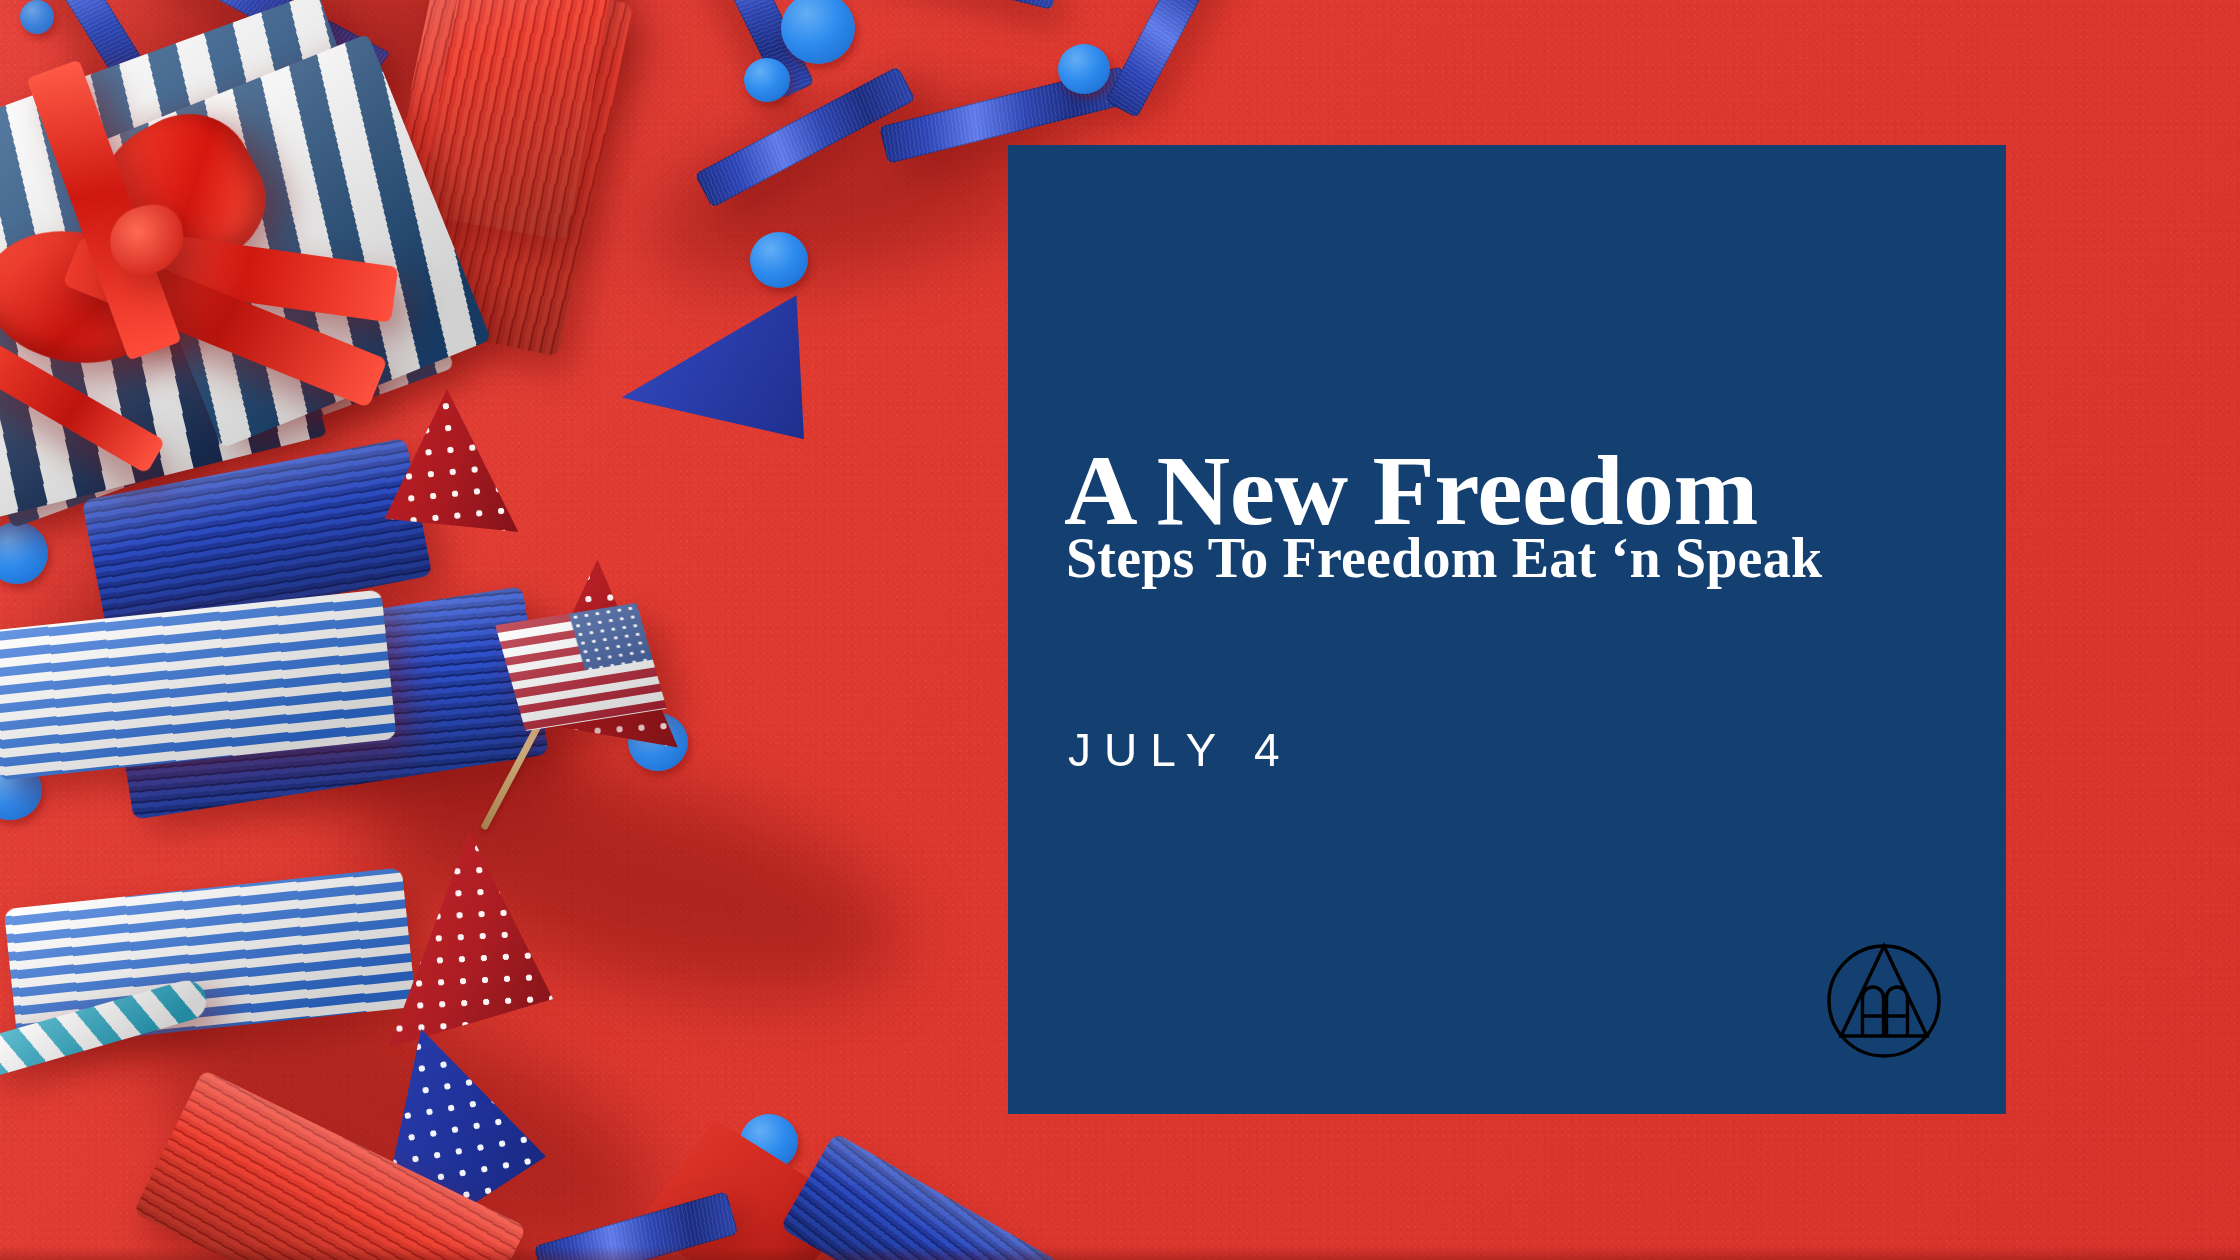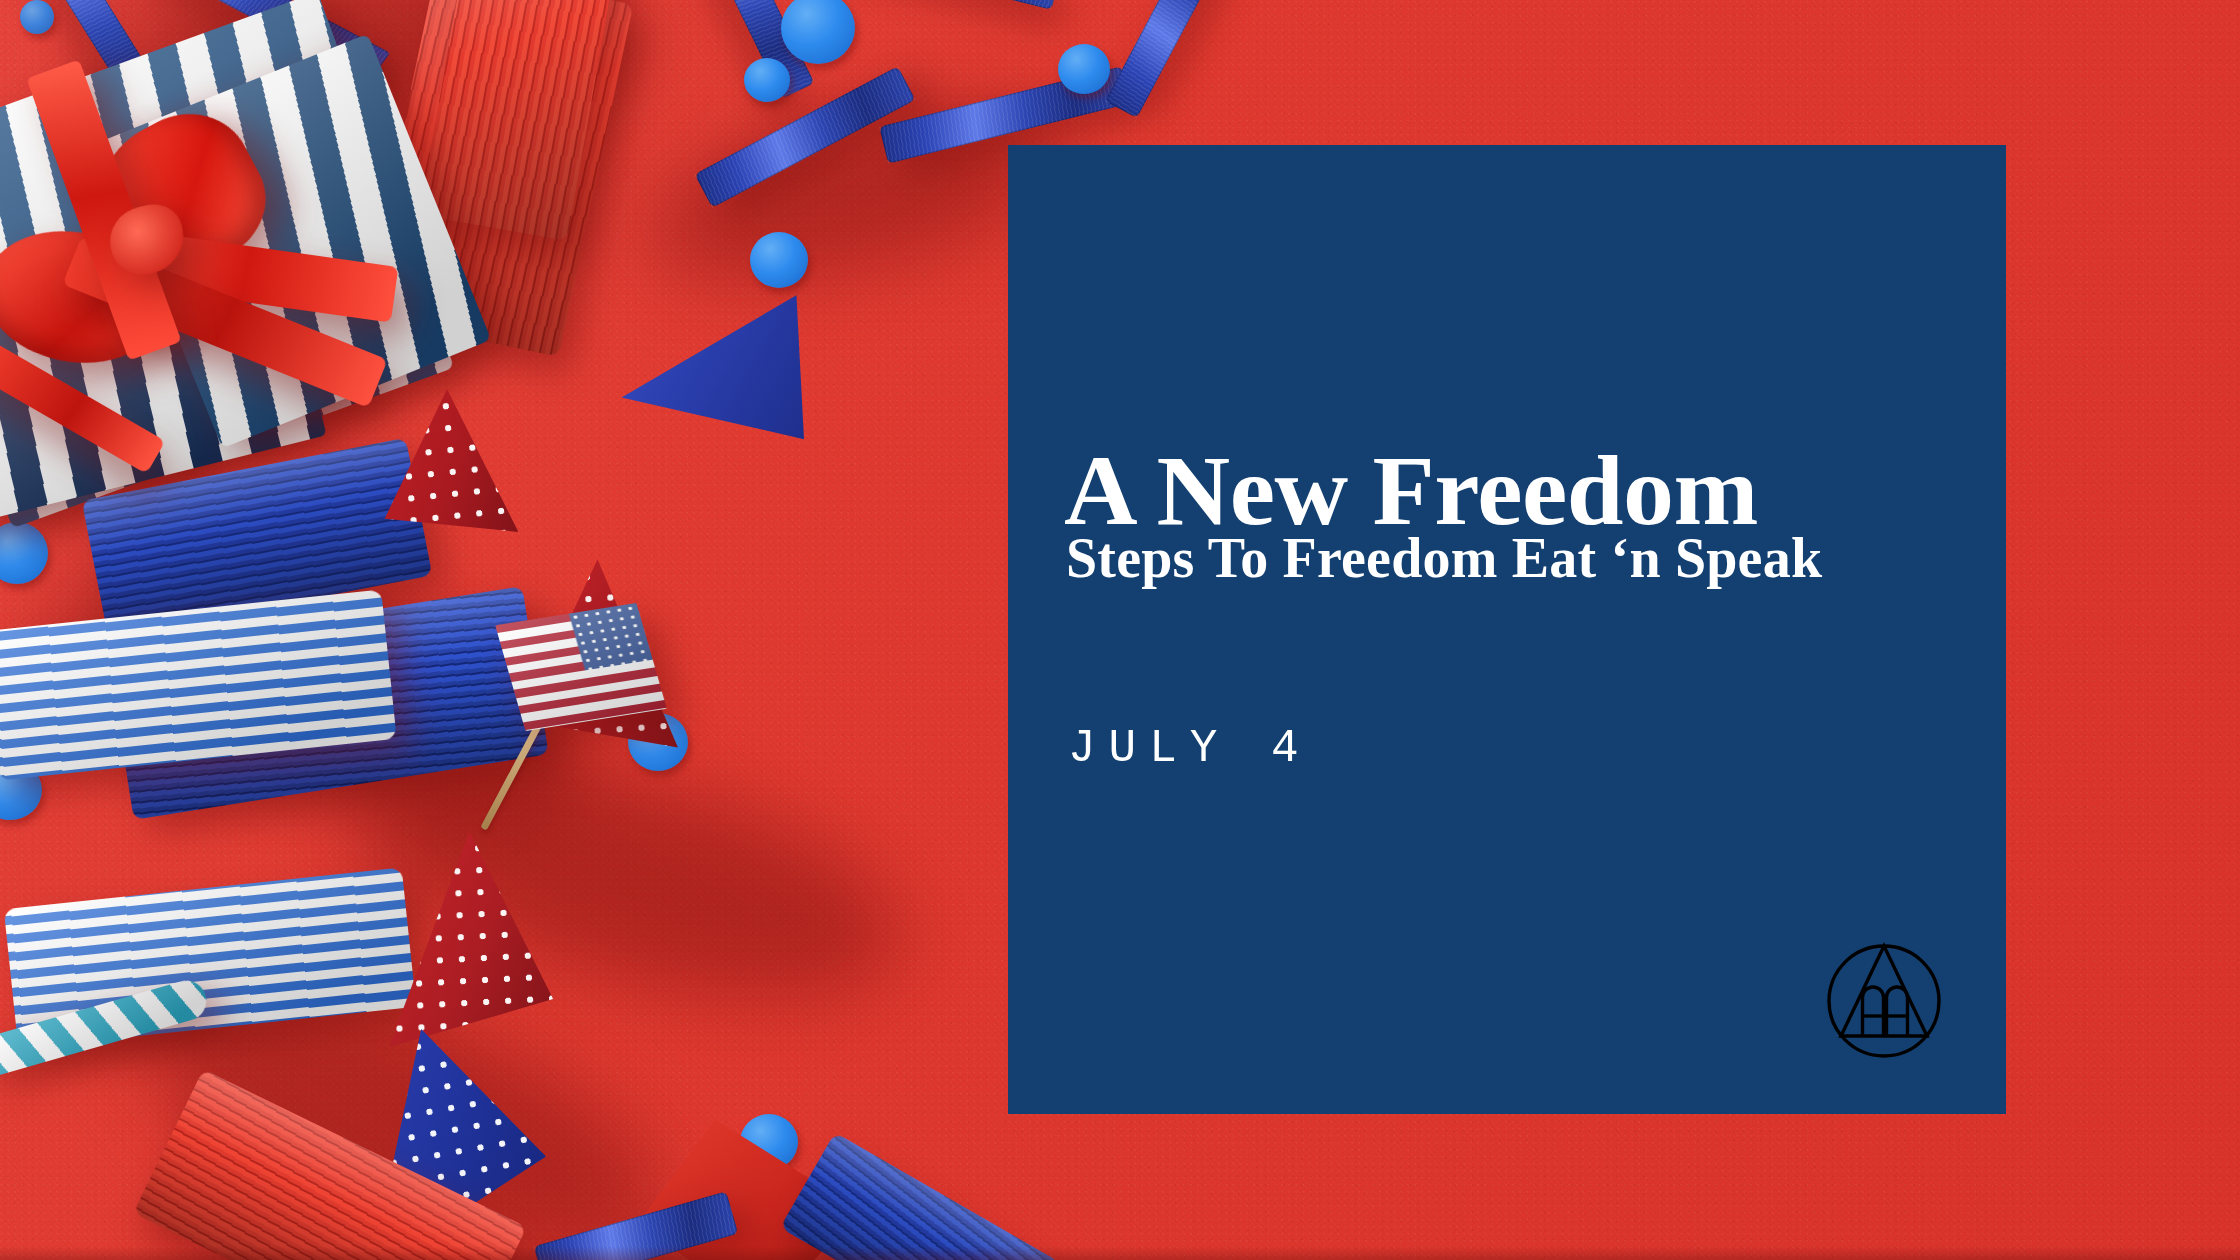--- a/index.html
+++ b/index.html
@@ -118,21 +118,21 @@
     font-size:56px;
     line-height:1.0;
     letter-spacing:0.2px;
     transform:scaleX(1.0);
     transform-origin:left center;
     white-space:nowrap;
   }
   .eyebrow{
     position:absolute; left:60px; top:578px;
     color:#FFFFFF;
-    font-family:Liberation Mono, monospace;
+    font-family:Liberation Sans, sans-serif;
     font-weight:300;
     font-size:46px;
     letter-spacing:13px;
     white-space:nowrap;
   }
   #aa-logo{ position:absolute; left:818px; top:795px; width:116px; height:122px; }
 
   
   .bottom-vignette{
     position:absolute; left:0; bottom:0; width:100%; height:14px;

